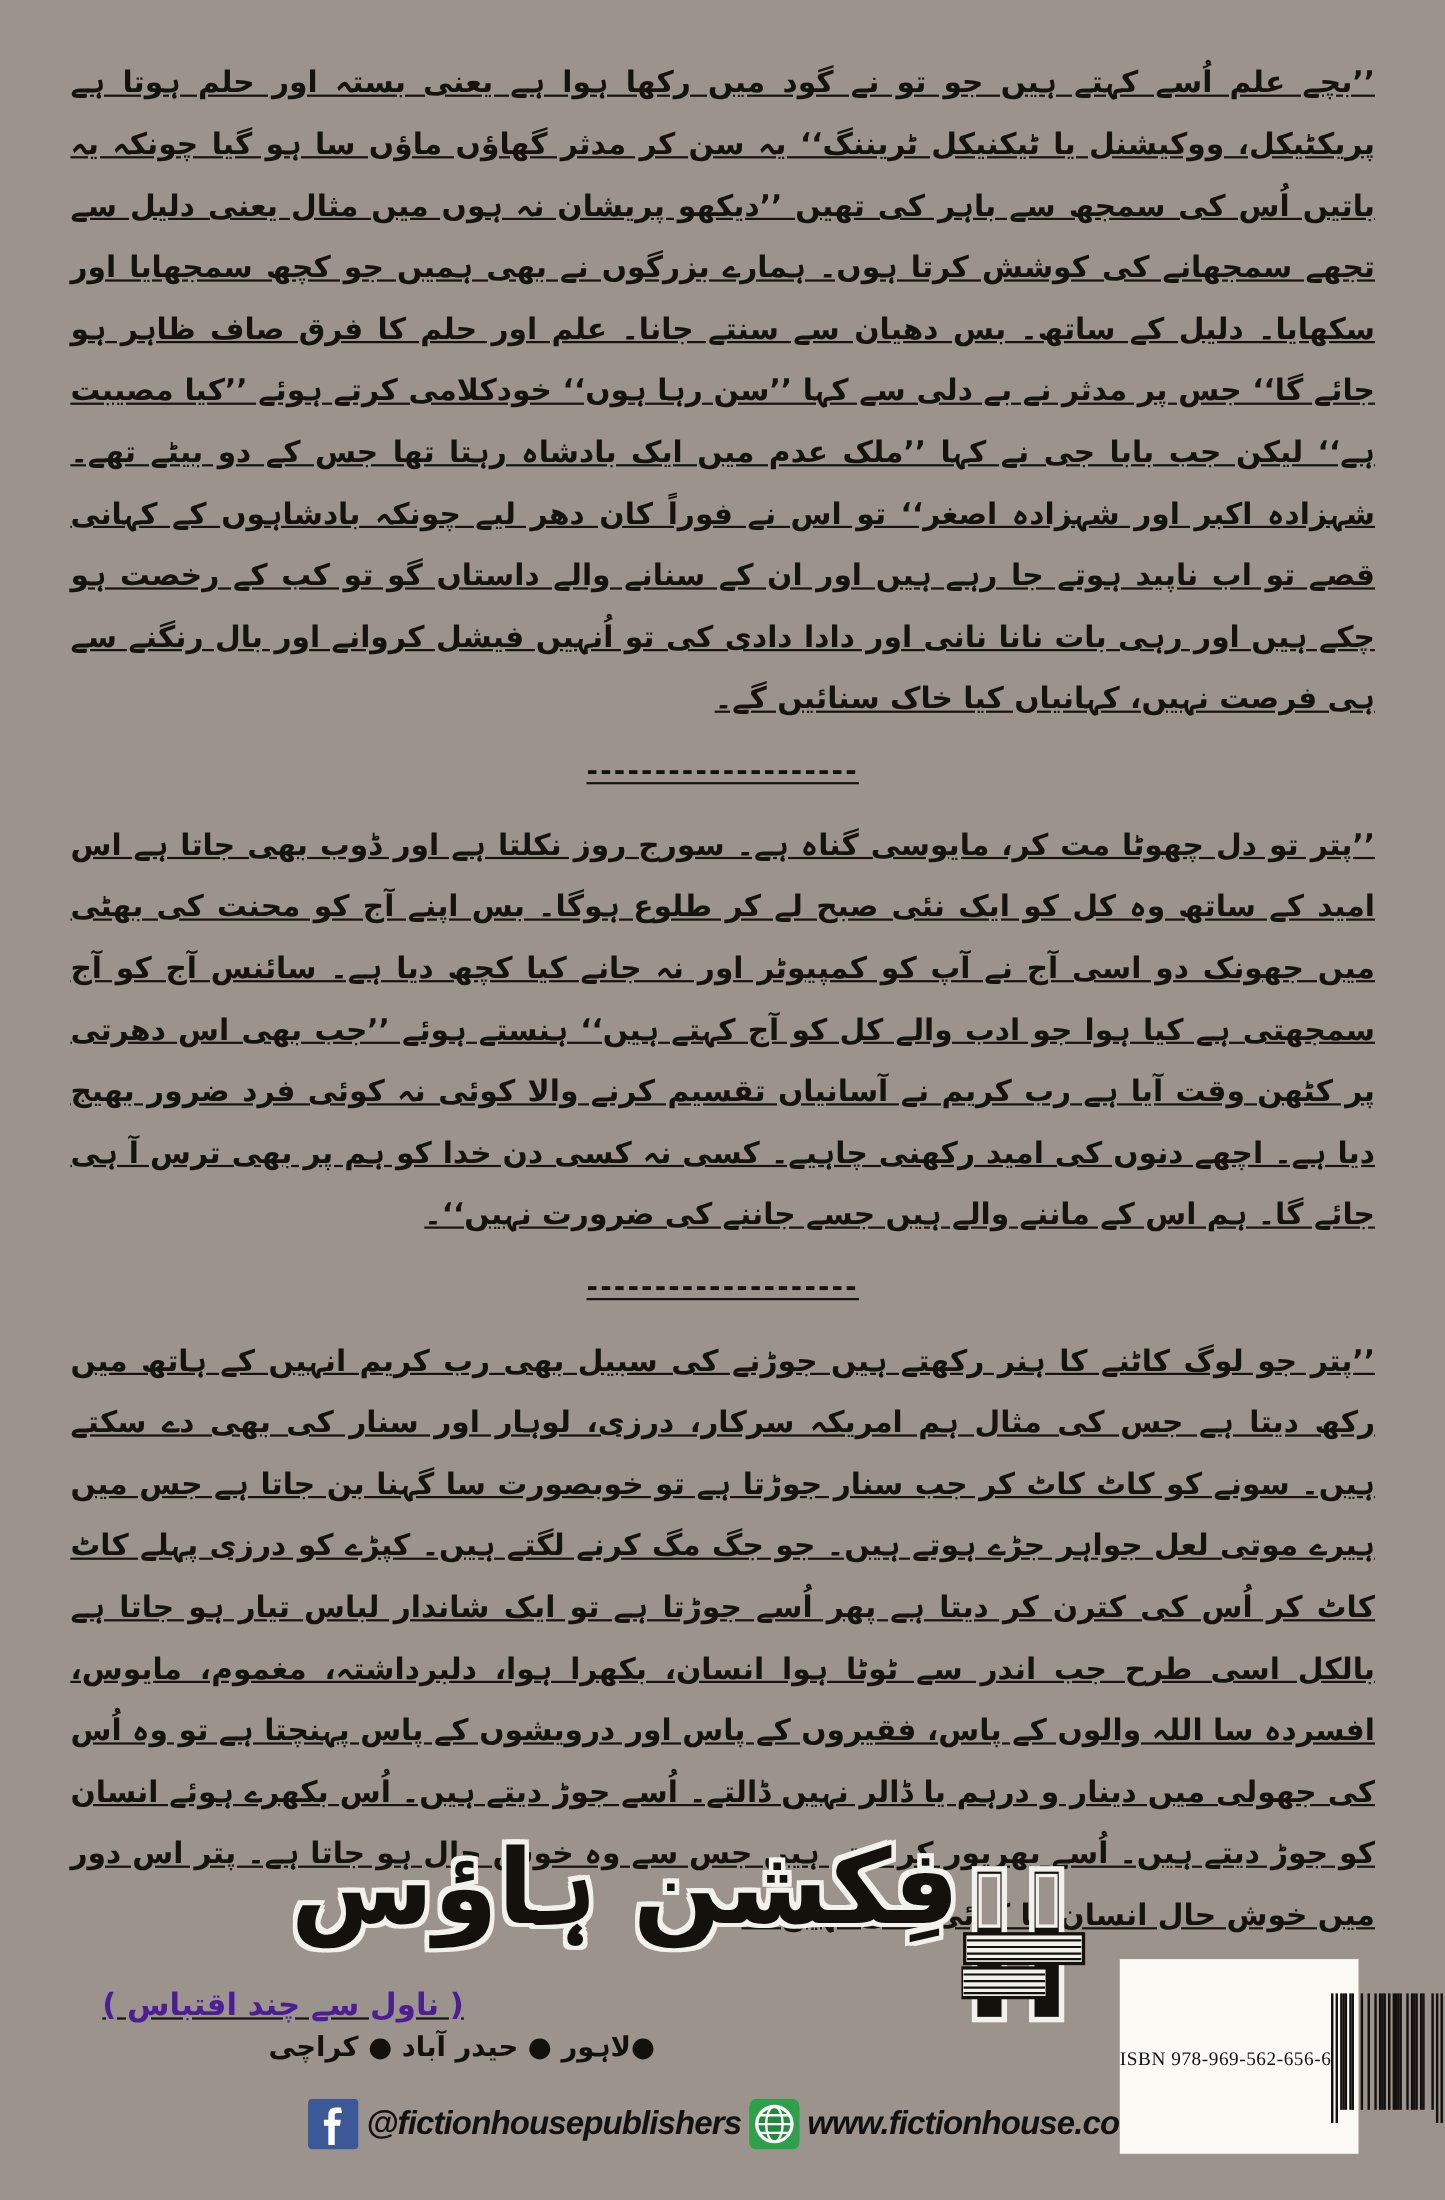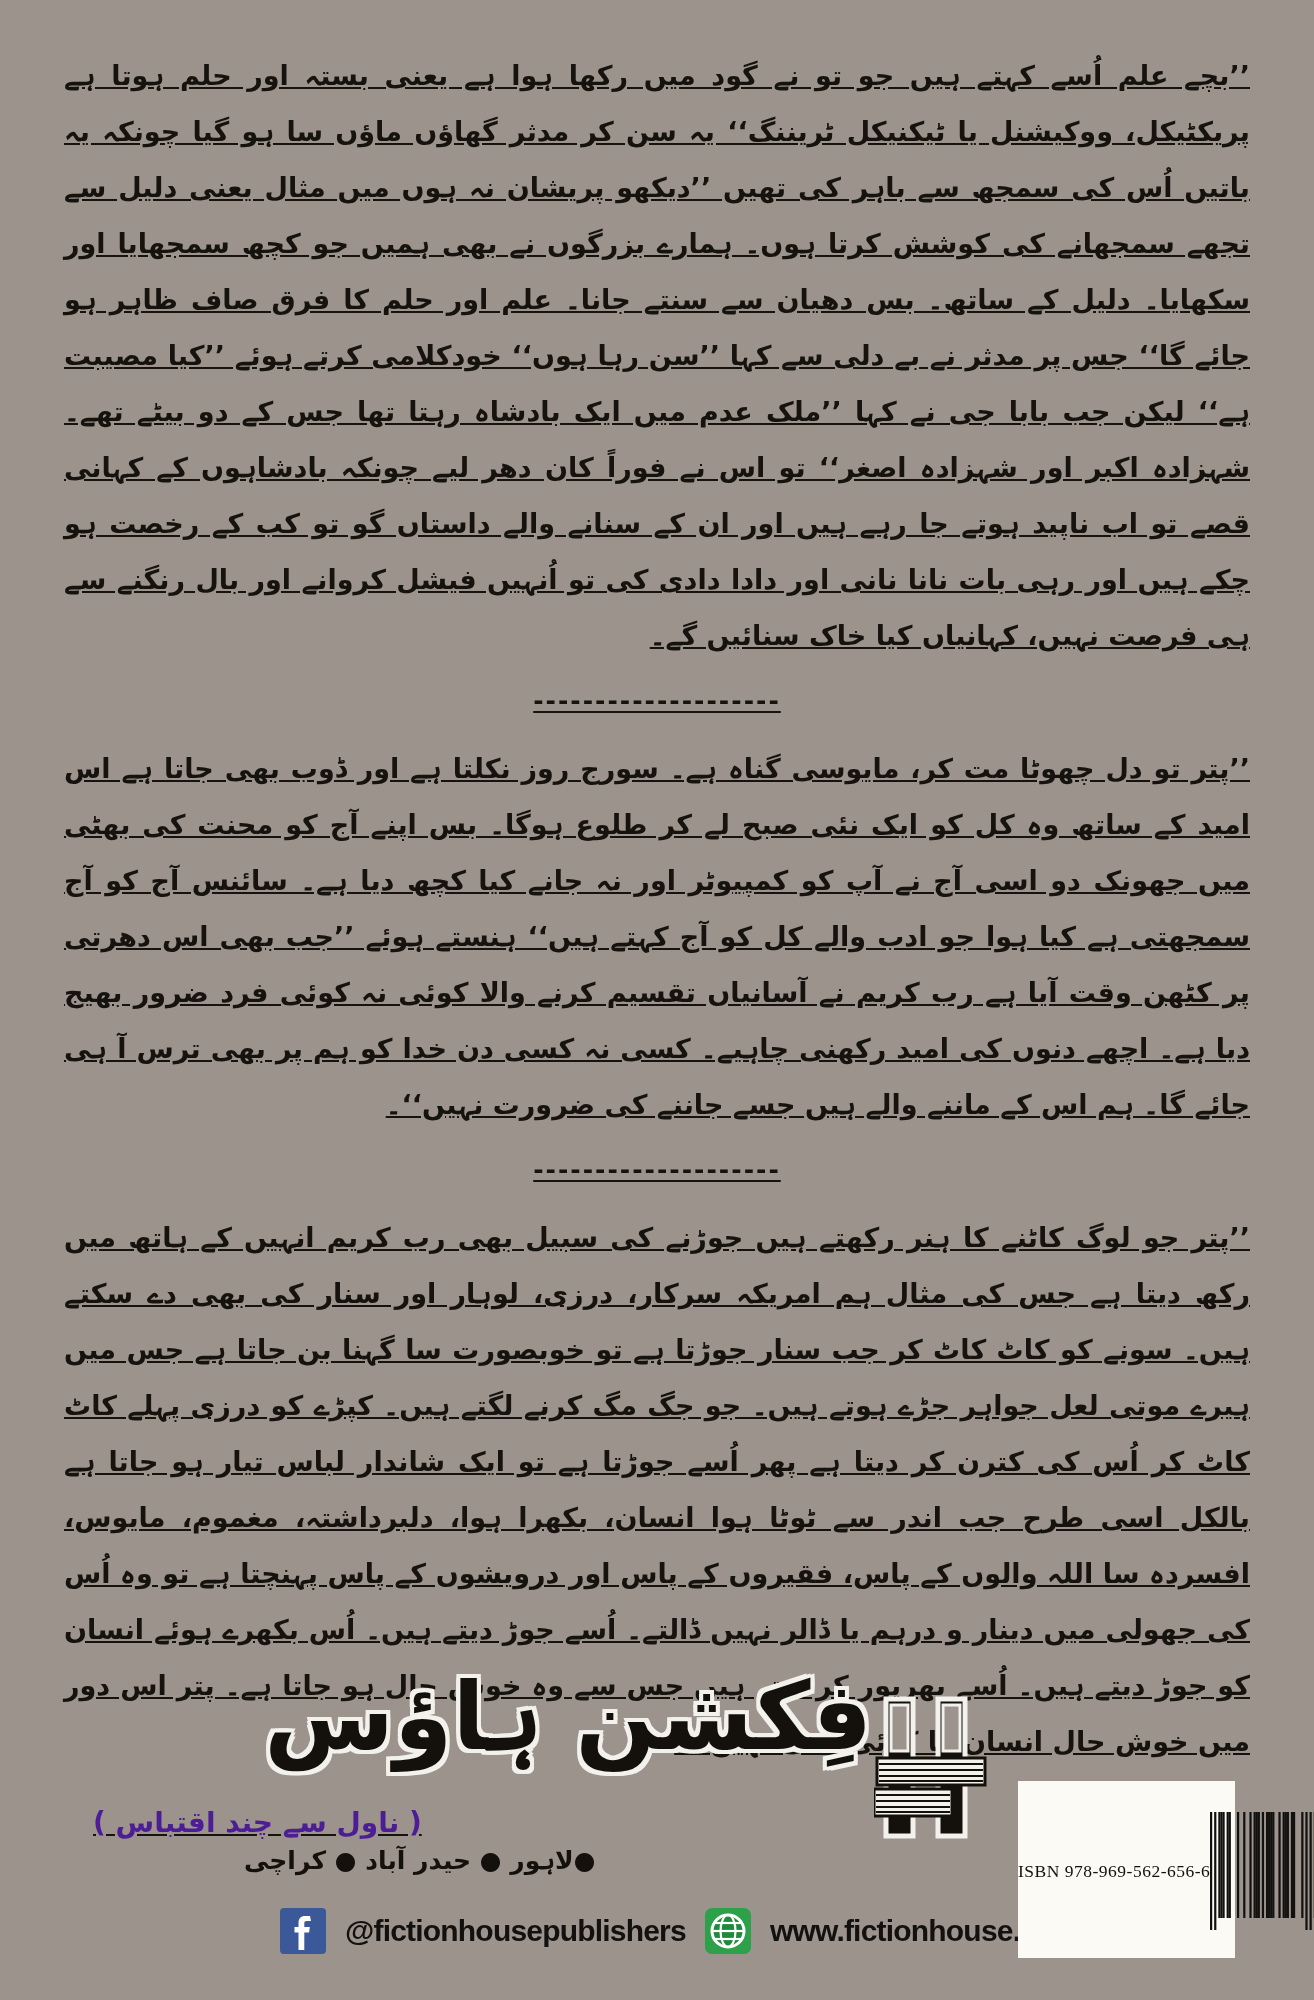--- a/index.html
+++ b/index.html
@@ -34,21 +34,21 @@
        0  -4px 0 #f3f1ec, 0   4px 0 #f3f1ec,
       -4px  0  0 #f3f1ec, 4px  0  0 #f3f1ec;
   }
   .logo-mark{position:absolute;left:874px;top:1696px;width:114px;height:146px;}
   .cities{
     position:absolute;top:1846px;left:244px;width:628px;
     direction:rtl;text-align:left;font-size:25px;font-weight:bold;color:#14110d;
   }
   .social{
     position:absolute;top:1900px;left:280px;height:62px;
-    display:flex;align-items:center;gap:19px;direction:ltr;
+    display:flex;align-items:center;gap:7px;direction:ltr;font-style:italic;
   }
   .social-icon{width:46px;height:46px;flex:0 0 auto;}
   .social-text{
     font-family:"Liberation Sans",sans-serif;font-weight:bold;
     font-size:30px;letter-spacing:-0.8px;color:#121110;white-space:nowrap;
   }
   .isbn-box{
     position:absolute;left:1018px;top:1781px;width:217px;height:177px;
     background:#fbfaf4;display:flex;align-items:center;
     box-sizing:border-box;padding-top:4px;

